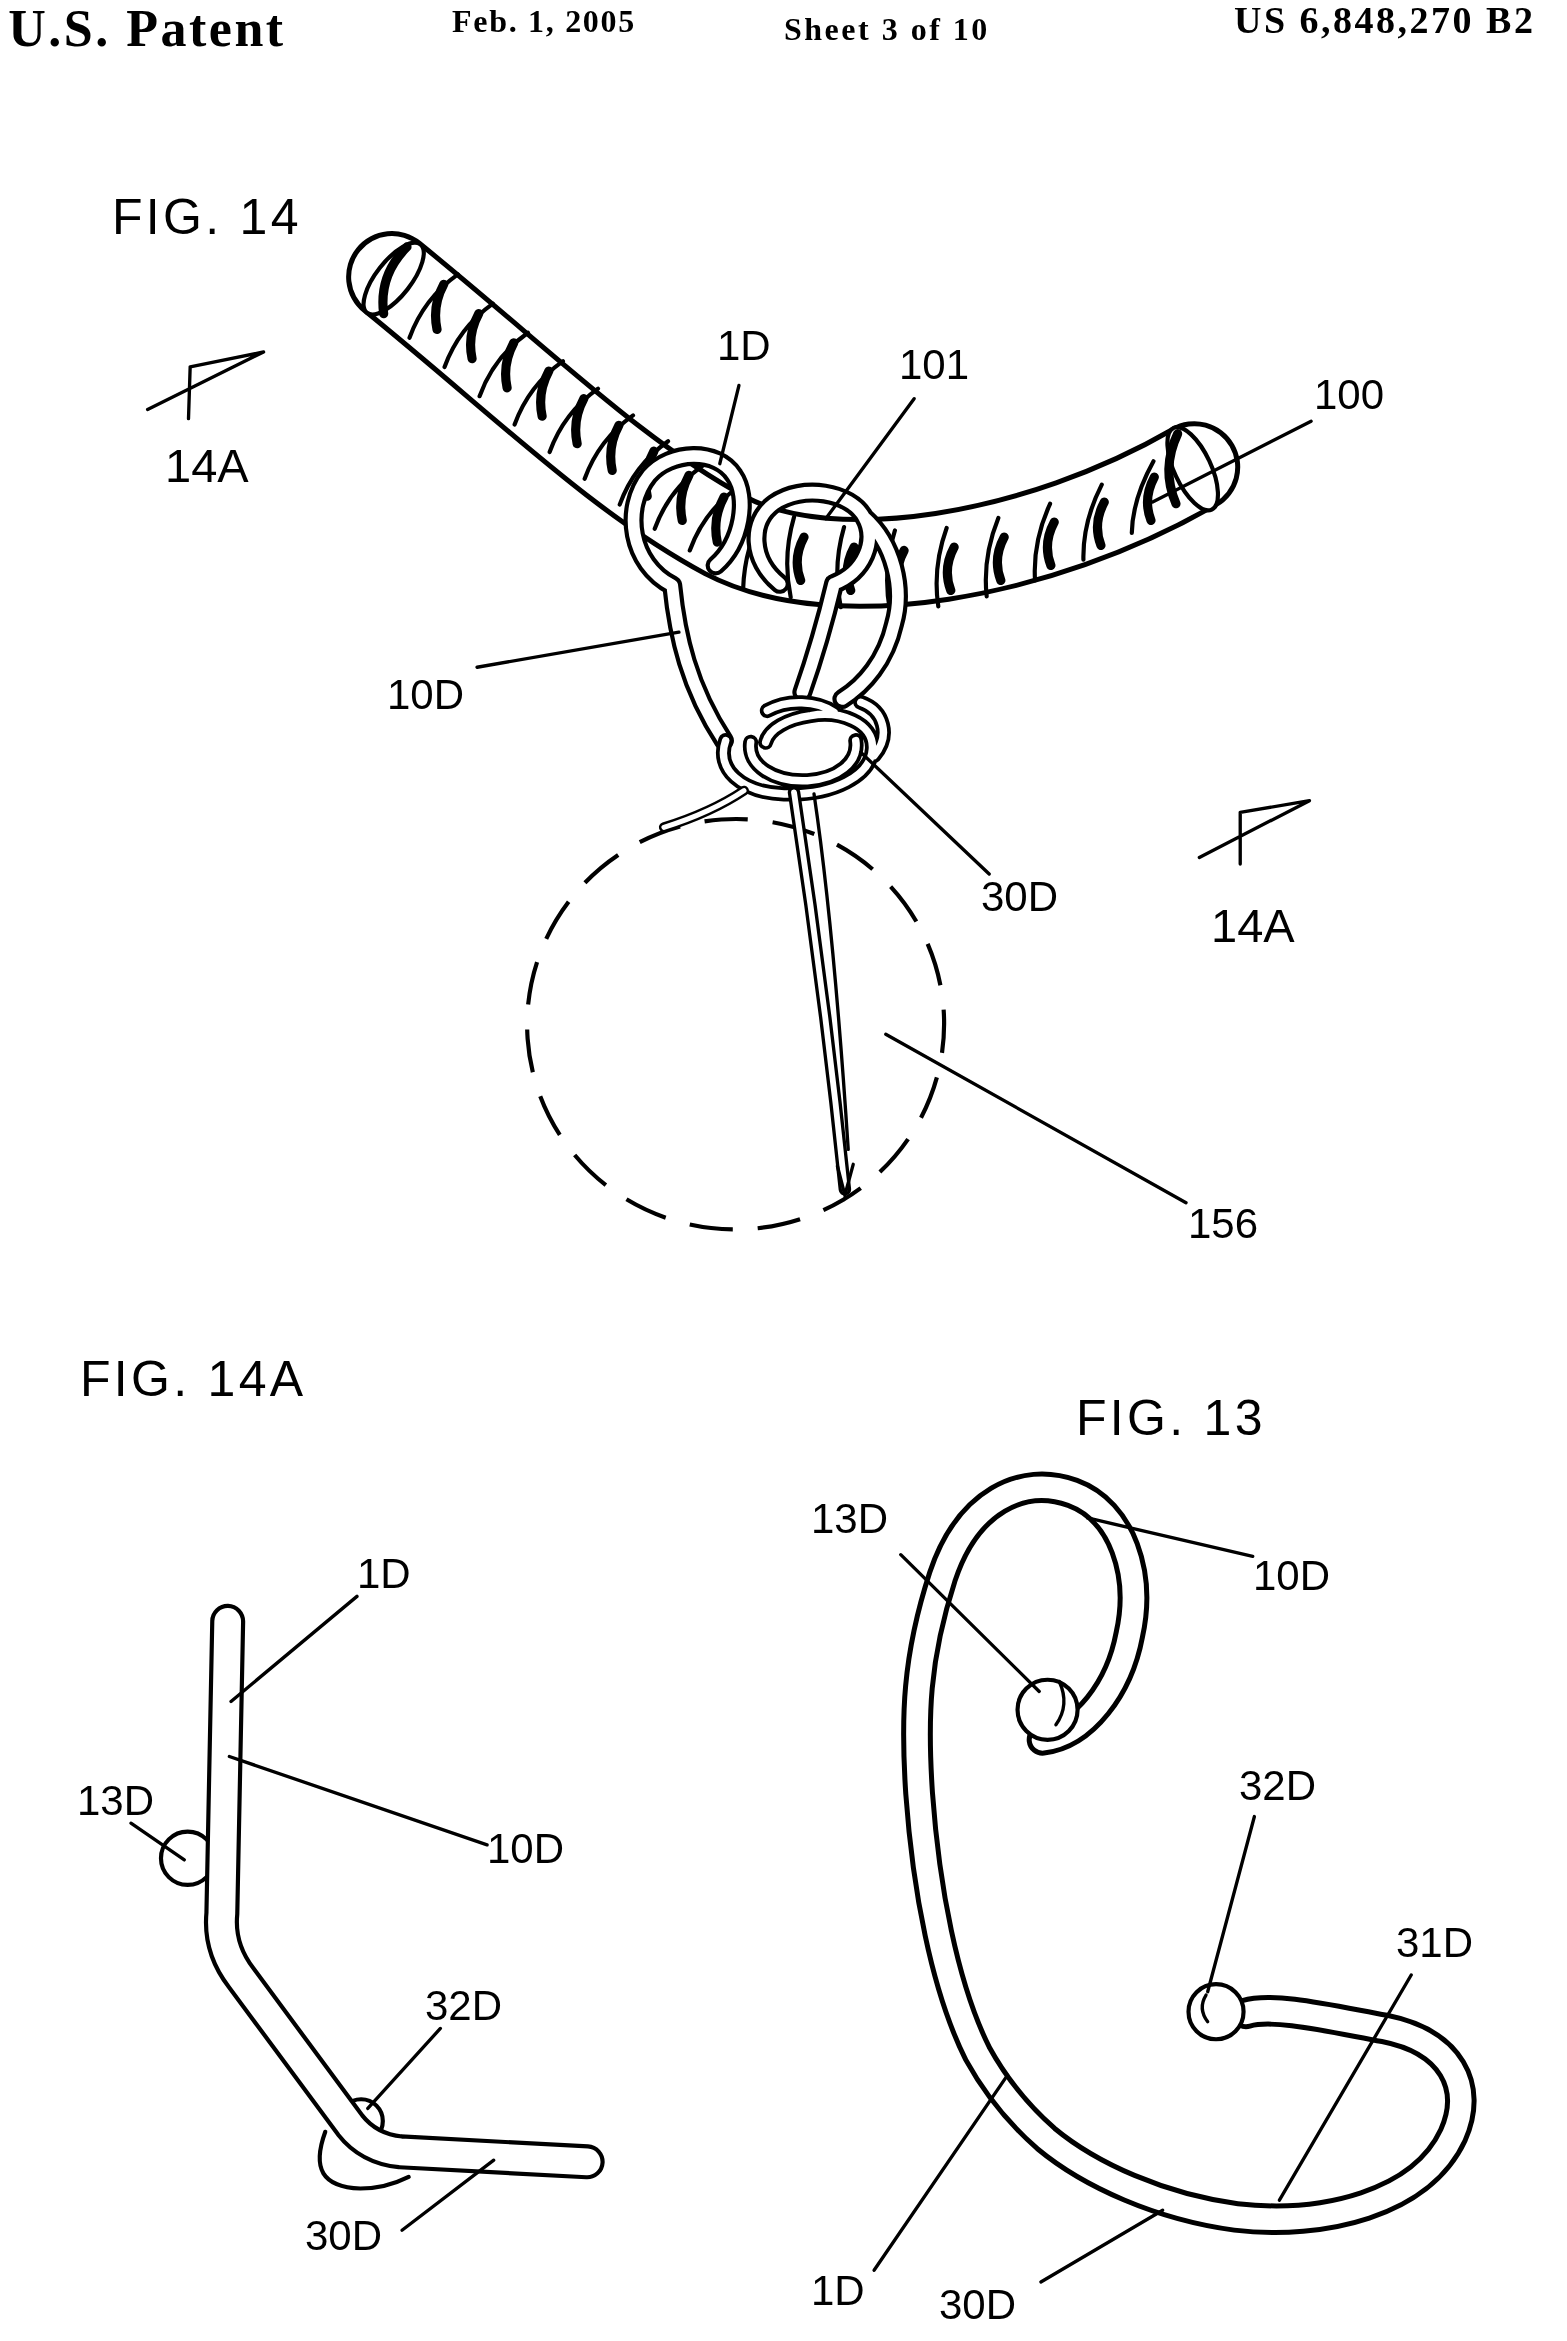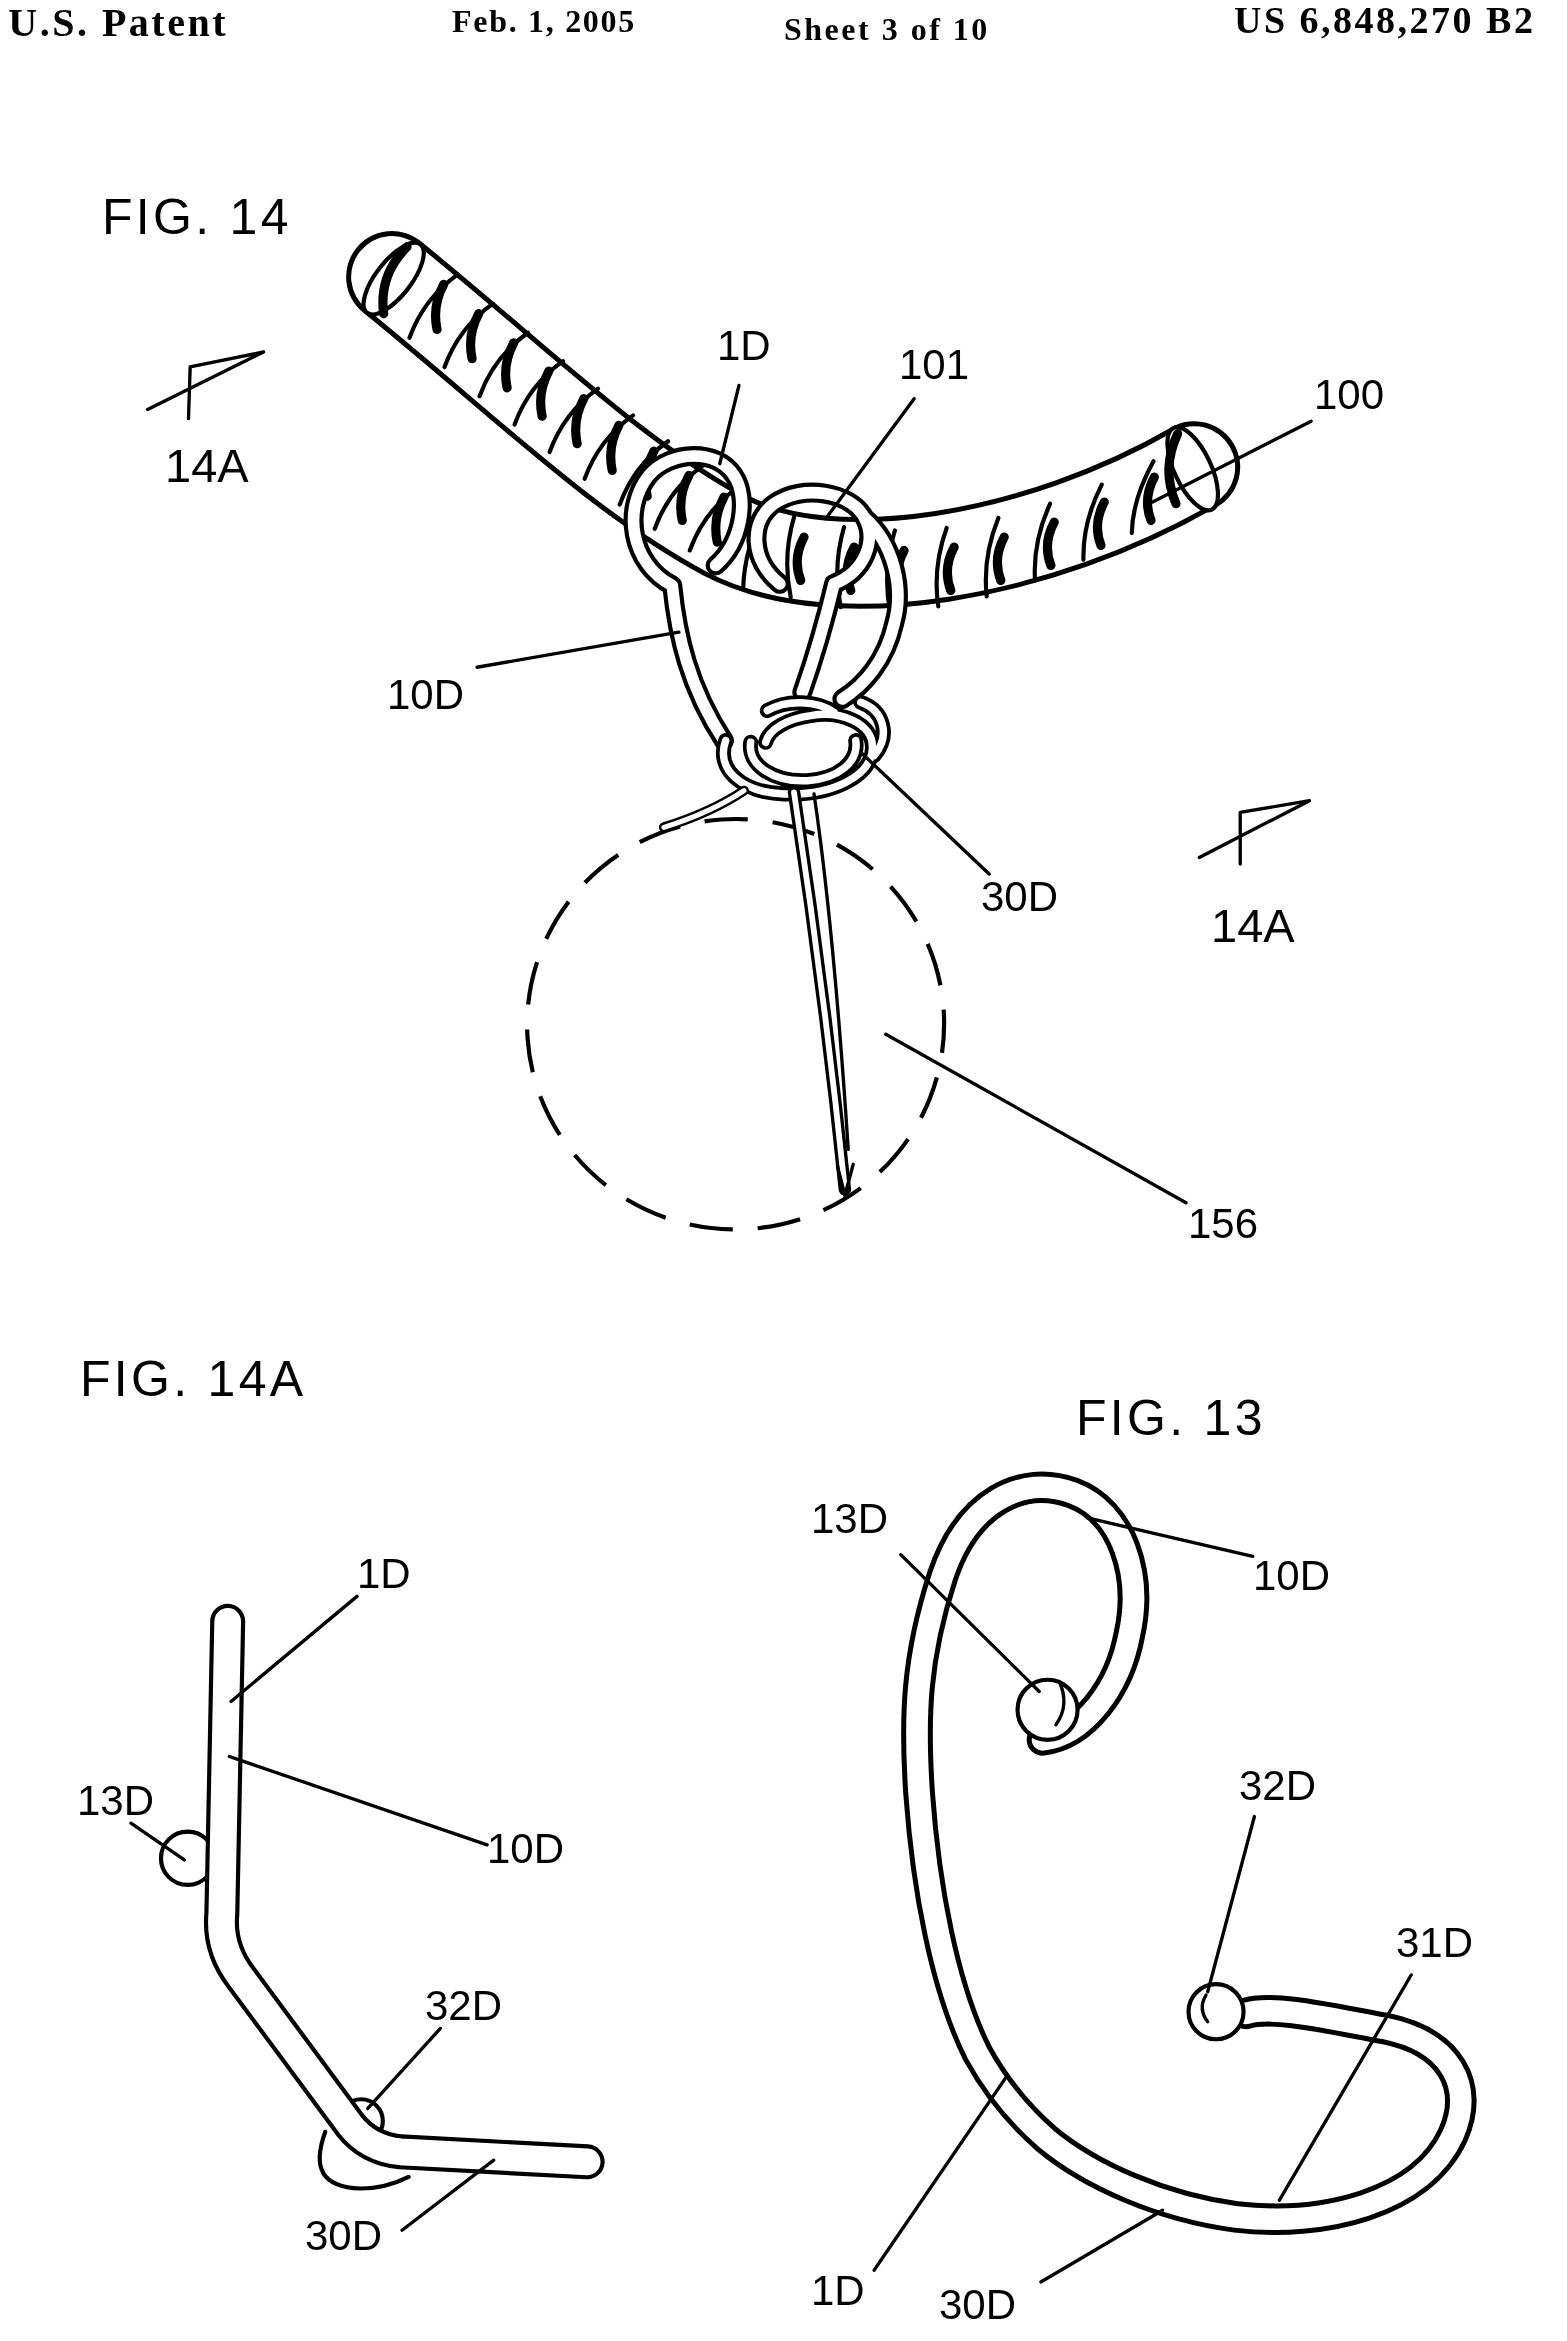--- a/index.html
+++ b/index.html
@@ -1,20 +1,20 @@
 <!DOCTYPE html>
 <html style="font-size:13.3px"><head>
 <meta charset="utf-8">
 <style>
   html,body{margin:0;padding:0;background:#9a9a9a}
   .sheet{position:relative;width:1568px;height:2342px;background:#ffffff;
          font-family:"Liberation Sans",sans-serif;color:#000;overflow:hidden}
   .hdr{position:absolute;font-family:"Liberation Serif",serif;font-weight:bold;
        white-space:nowrap;line-height:1}
-  .hdr-title{left:8.3px;top:3.3px;font-size:40px;letter-spacing:2.5px}
+  .hdr-title{left:8.3px;top:3.3px;font-size:52px;letter-spacing:2.5px}
   .hdr-date{left:452px;top:5px;font-size:32px;letter-spacing:1.7px}
   .hdr-sheet{left:784px;top:13.3px;font-size:32px;letter-spacing:2.5px}
   .hdr-patnum{left:1234px;top:1px;font-size:38px;letter-spacing:2.5px}
   .lbl{position:absolute;white-space:nowrap;line-height:1}
   .ref{font-size:42px}
   .marker{font-size:47px}
   .figtitle{font-size:50px;letter-spacing:3.3px}
   svg.art{position:absolute;left:0;top:0}
   .kr{stroke:#000;fill:none;stroke-linecap:round;stroke-linejoin:round}
   .wr{stroke:#fff;fill:none;stroke-linecap:round;stroke-linejoin:round}
@@ -141,21 +141,21 @@
         <path class="ld" d="M 1080,1864 L 1246,2028"></path>
         <path class="ld" d="M 1502,1866 L 1304,1820"></path>
         <path class="ld" d="M 1504,2178 L 1448,2388"></path>
         <path class="ld" d="M 1692,2368 L 1534,2638"></path>
         <path class="ld" d="M 1048,2722 L 1208,2488"></path>
         <path class="ld" d="M 1248,2736 L 1394,2650"></path>
       </g>
     </g>
   </svg>
 
-  <div class="lbl figtitle" style="left:102px;top:192px">FIG. 14</div>
+  <div class="lbl figtitle" style="left:112px;top:192px">FIG. 14</div>
   <div class="lbl marker" style="left:165px;top:442px">14A</div>
   <div class="lbl marker" style="left:1211px;top:902px">14A</div>
   <div class="lbl ref" style="left:717px;top:325px">1D</div>
   <div class="lbl ref" style="left:899px;top:344px">101</div>
   <div class="lbl ref" style="left:1314px;top:374px">100</div>
   <div class="lbl ref" style="left:387px;top:674px">10D</div>
   <div class="lbl ref" style="left:981px;top:876px">30D</div>
   <div class="lbl ref" style="left:1188px;top:1203px">156</div>
 
   <div class="lbl figtitle" style="left:80px;top:1354px">FIG. 14A</div>

